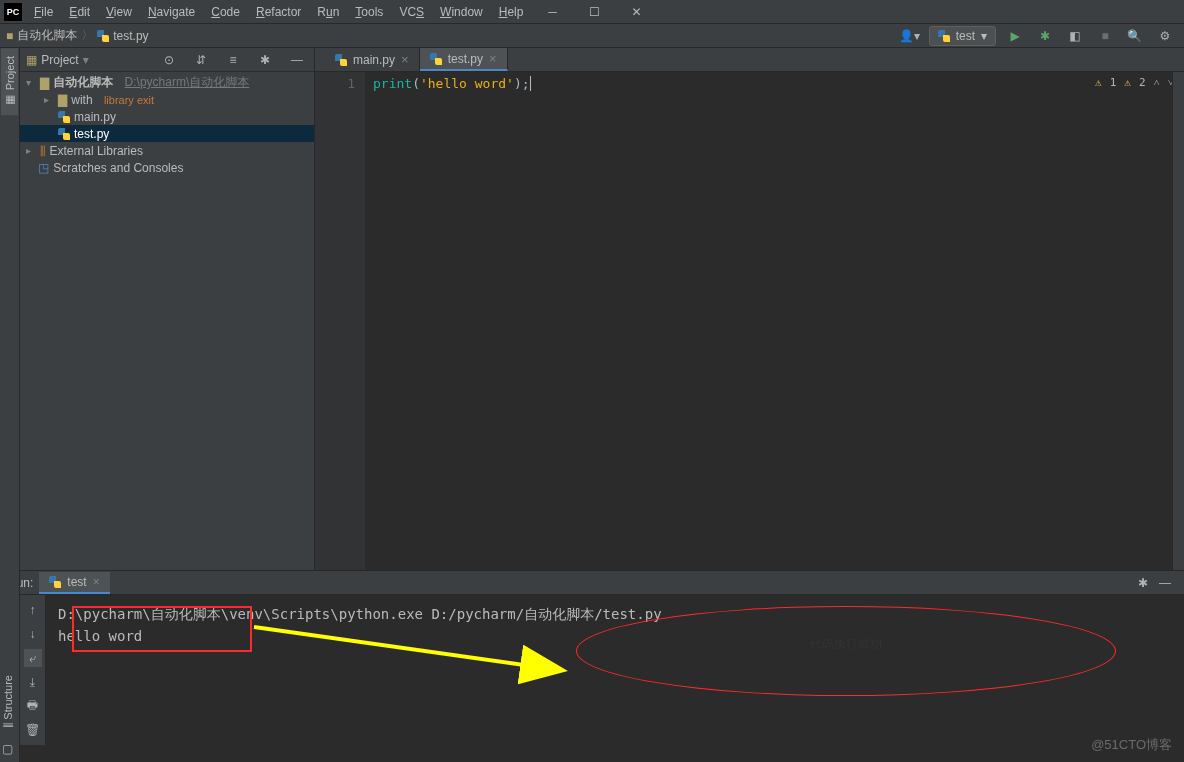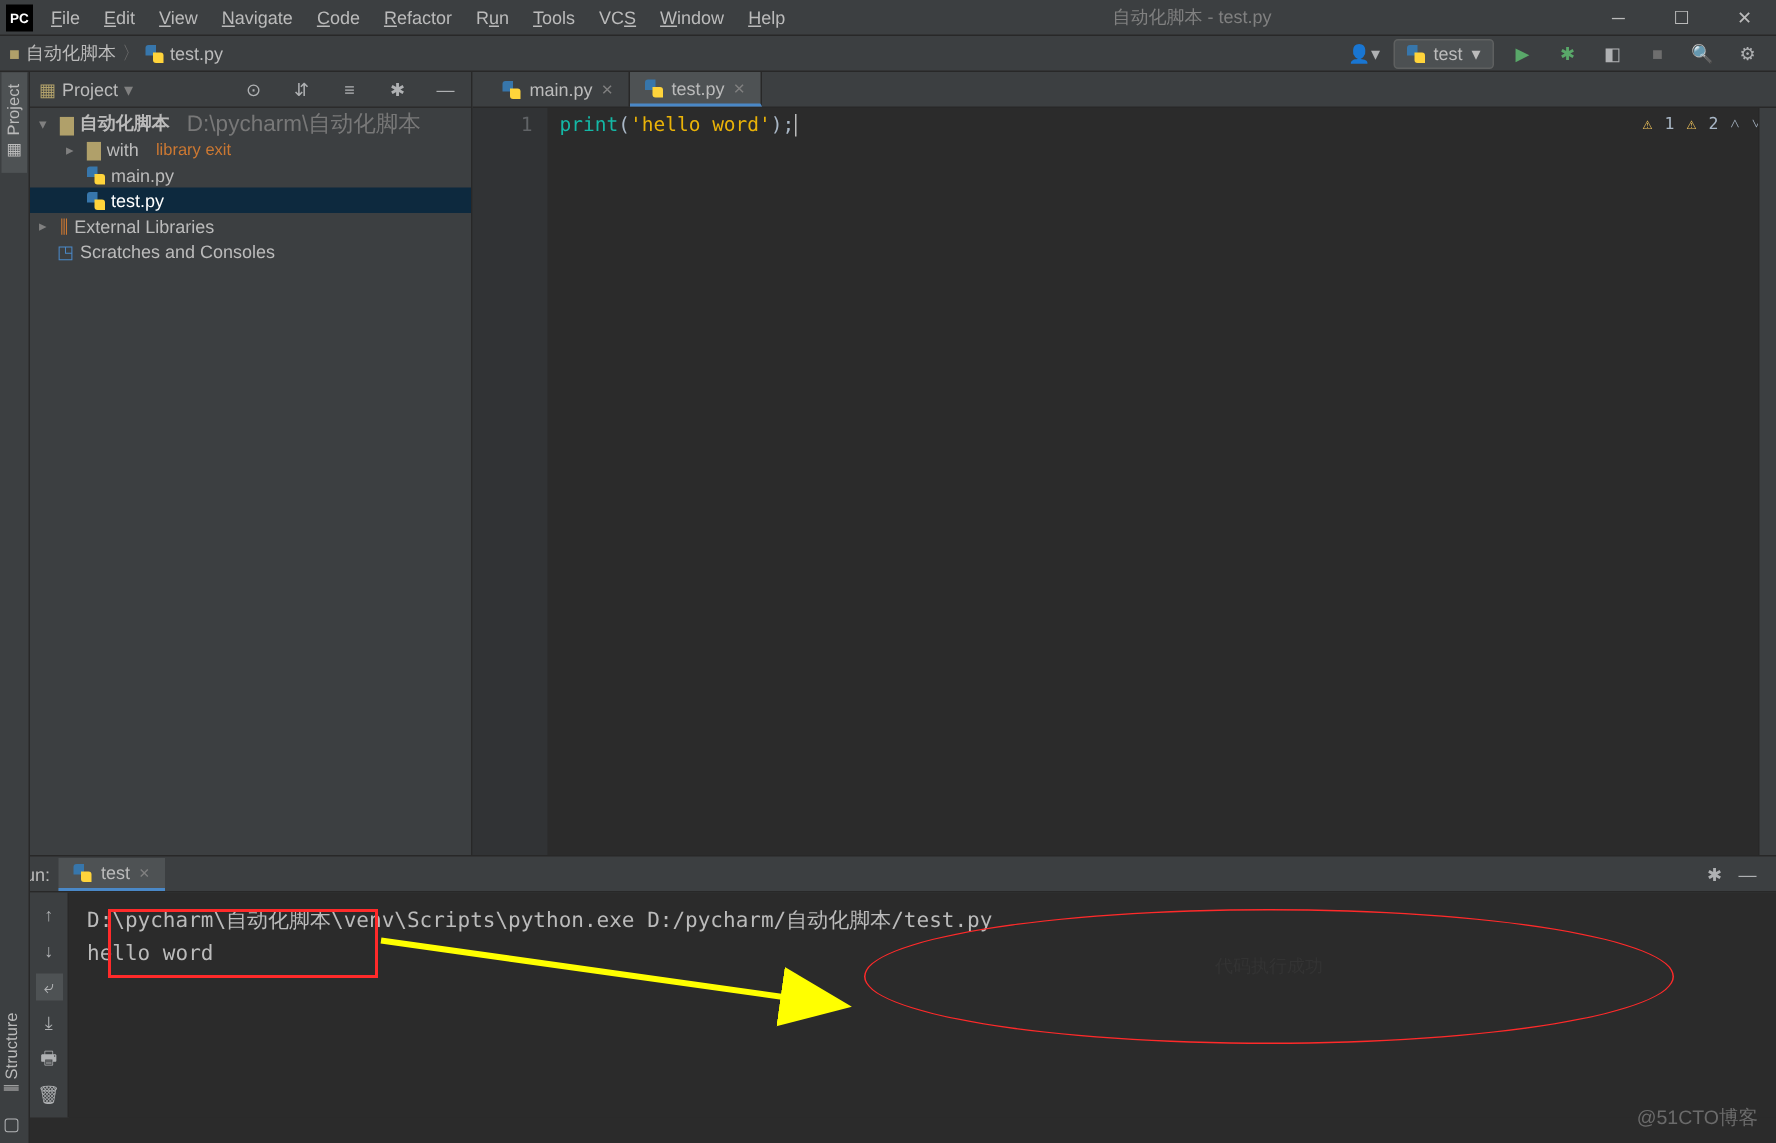--- a/index.html
+++ b/index.html
@@ -85,21 +85,21 @@
 .project-header .title { flex: 1; display: flex; align-items: center; gap: 4px; }
 .proj-icons { display: flex; gap: 10px; }
 .tree { padding: 2px 0; font-size: 12px; }
 .tree-row {
   display: flex; align-items: center; height: 17px;
   padding-left: 6px; gap: 4px; cursor: pointer; color: #bbbbbb;
 }
 .tree-row.selected { background: #0d293e; color: #fff; }
 .tree-arrow { width: 10px; color: #808080; font-size: 10px; }
 .lib-tag { color: #cc7832; font-size: 11px; }
-.path-hint { color: #787878; font-size: 15px; }
+.path-hint { color: #787878; font-size: 12px; text-decoration: underline; }
 
 .editor-area { flex: 1; display: flex; flex-direction: column; background: #2b2b2b; }
 .editor-tabs {
   height: 24px; background: #3c3f41; display: flex;
   border-bottom: 1px solid #282828;
 }
 .etab {
   padding: 4px 10px; display: flex; align-items: center; gap: 6px;
   border-right: 1px solid #282828; cursor: pointer; color: #bbbbbb;
 }
@@ -210,21 +210,20 @@
     <div class="menu-item"><u>V</u>iew</div>
     <div class="menu-item"><u>N</u>avigate</div>
     <div class="menu-item"><u>C</u>ode</div>
     <div class="menu-item"><u>R</u>efactor</div>
     <div class="menu-item">R<u>u</u>n</div>
     <div class="menu-item"><u>T</u>ools</div>
     <div class="menu-item">VC<u>S</u></div>
     <div class="menu-item"><u>W</u>indow</div>
     <div class="menu-item"><u>H</u>elp</div>
   </div>
-  <div class="title-center">自动化脚本 - test.py</div>
   <div class="window-controls">
     <div class="window-btn">─</div>
     <div class="window-btn">☐</div>
     <div class="window-btn">✕</div>
   </div>
 </div>
 
 <div class="navbar">
   <div class="breadcrumb">
     <span class="bc-item">

